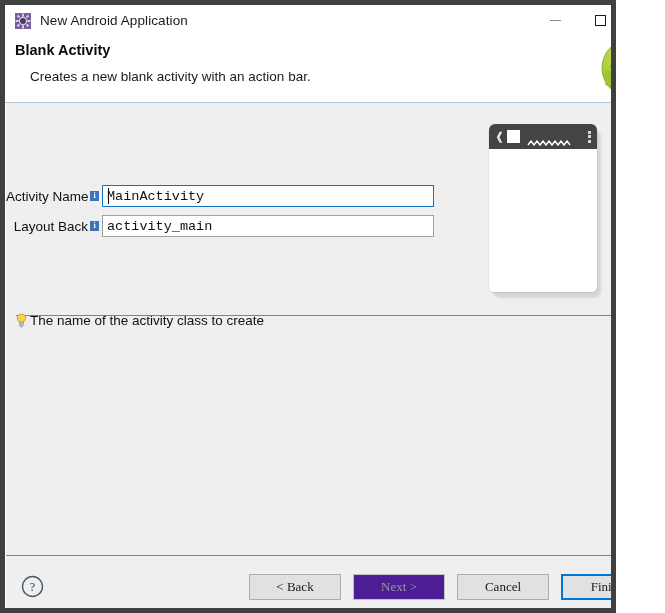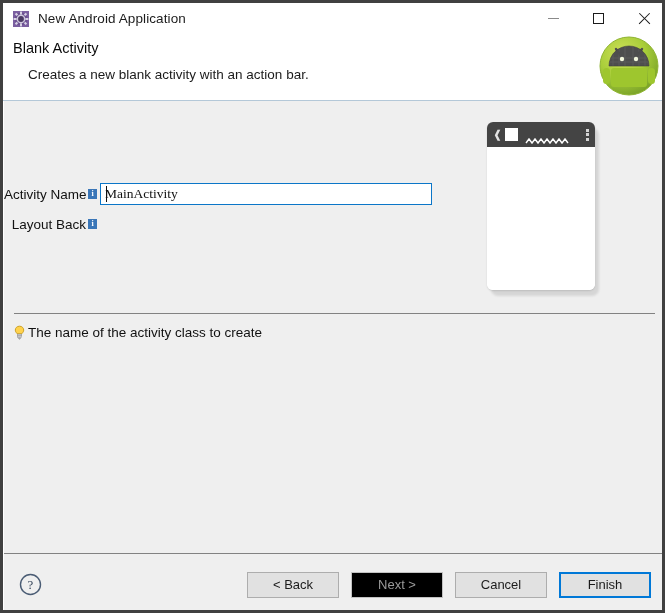--- a/index.html
+++ b/index.html
@@ -7,24 +7,24 @@
     padding: 0;
     background: #ffffff;
   }
   body {
     font-family: "Liberation Sans", sans-serif;
     -webkit-font-smoothing: antialiased;
   }
 
   #window {
     position: relative;
-    width: 665px;
+    width: 616px;
     height: 613px;
     box-sizing: border-box;
-    border: 3px solid #404040;
+    border: 5px solid #404040;
     background: #ffffff;
     overflow: hidden;
   }
 
   
   .titlebar {
     position: absolute;
     left: 0; top: 0;
     width: 663px;
     height: 31px;
@@ -86,21 +86,21 @@
     left: 0; top: 31px;
     width: 663px;
     height: 66px;
     background: #ffffff;
     border-bottom: 1px solid #b4c8d8;
   }
   .header-title {
     position: absolute;
     left: 10px; top: 6px;
     font-size: 14.5px;
-    font-weight: normal;
+    font-weight: bold;
     color: #0b0b0b;
   }
   .header-sub {
     position: absolute;
     left: 13px; top: 33px;
     font-size: 13.5px;
     color: #1b1b1b;
     margin-left: 12px;
   }
   .android-logo {
@@ -146,21 +146,21 @@
     margin-right: 3px;
     flex: 0 0 auto;
     font-family: "Liberation Serif", serif;
   }
   .text-input {
     width: 332px;
     height: 22px;
     box-sizing: border-box;
     background: #ffffff;
     border: 1px solid #a0a0a0;
-    font-family: Liberation Serif, serif;
+    font-family: Liberation Mono, monospace;
     font-size: 13.5px;
     color: #111111;
     padding: 0 2px 0 4px;
     outline: none;
   }
   .text-input.focused {
     border: 1px solid #0b76c8;
   }
   .caret {
     position: absolute;
@@ -242,21 +242,21 @@
   
   .hint-sep {
     position: absolute;
     left: 10px; top: 212px;
     width: 641px;
     height: 1px;
     background: #828282;
   }
   .hint-row {
     position: absolute;
-    left: 9px; top: 224px;
+    left: 9px; top: 210px;
     display: flex;
     align-items: center;
   }
   .bulb-icon {
     width: 13px; height: 15px;
     position: relative;
     flex: 0 0 auto;
     margin-right: 2px;
   }
   .hint-text {
@@ -289,31 +289,31 @@
     right: 14px; top: 18px;
     display: flex;
     gap: 12px;
   }
   .btn {
     width: 92px;
     height: 26px;
     box-sizing: border-box;
     background: #e1e1e1;
     border: 1px solid #adadad;
-    font-family: Liberation Sans, sans-serif;
+    font-family: Liberation Serif, serif;
     font-size: 13px;
     color: #1b1b1b;
     text-align: center;
     line-height: 24px;
     cursor: default;
     padding: 0;
   }
   .btn.disabled {
     color: #9a9a9a;
-    background: #000000;
+    background: #4c1d95;
     border-color: #c2c2c2;
   }
   .btn.default {
     border: 2px solid #0078d7;
     line-height: 22px;
     background: #e1e1e1;
   }
 </style>
 </head>
 <body>
@@ -396,20 +396,21 @@
     <div class="form-row r1">
       <span class="field-label">Activity Name</span>
       <span class="info-icon">i</span>
       <input class="text-input focused" type="text" value="MainActivity" style="">
       <span class="caret"></span>
     </div>
 
     <div class="form-row r2">
       <span class="field-label">Layout Back</span>
       <span class="info-icon">i</span>
+      <input class="text-input" type="text" value="activity_main" style="">
     </div>
 
     <div class="preview-wrap">
       <div class="preview-shadow"></div>
       <div class="phone">
         <div class="action-bar">
           <span class="ab-back">❰</span>
           <span class="ab-square"></span>
           <span class="ab-squiggle">
             <svg width="56" height="8" viewBox="0 0 56 8" preserveAspectRatio="none">

